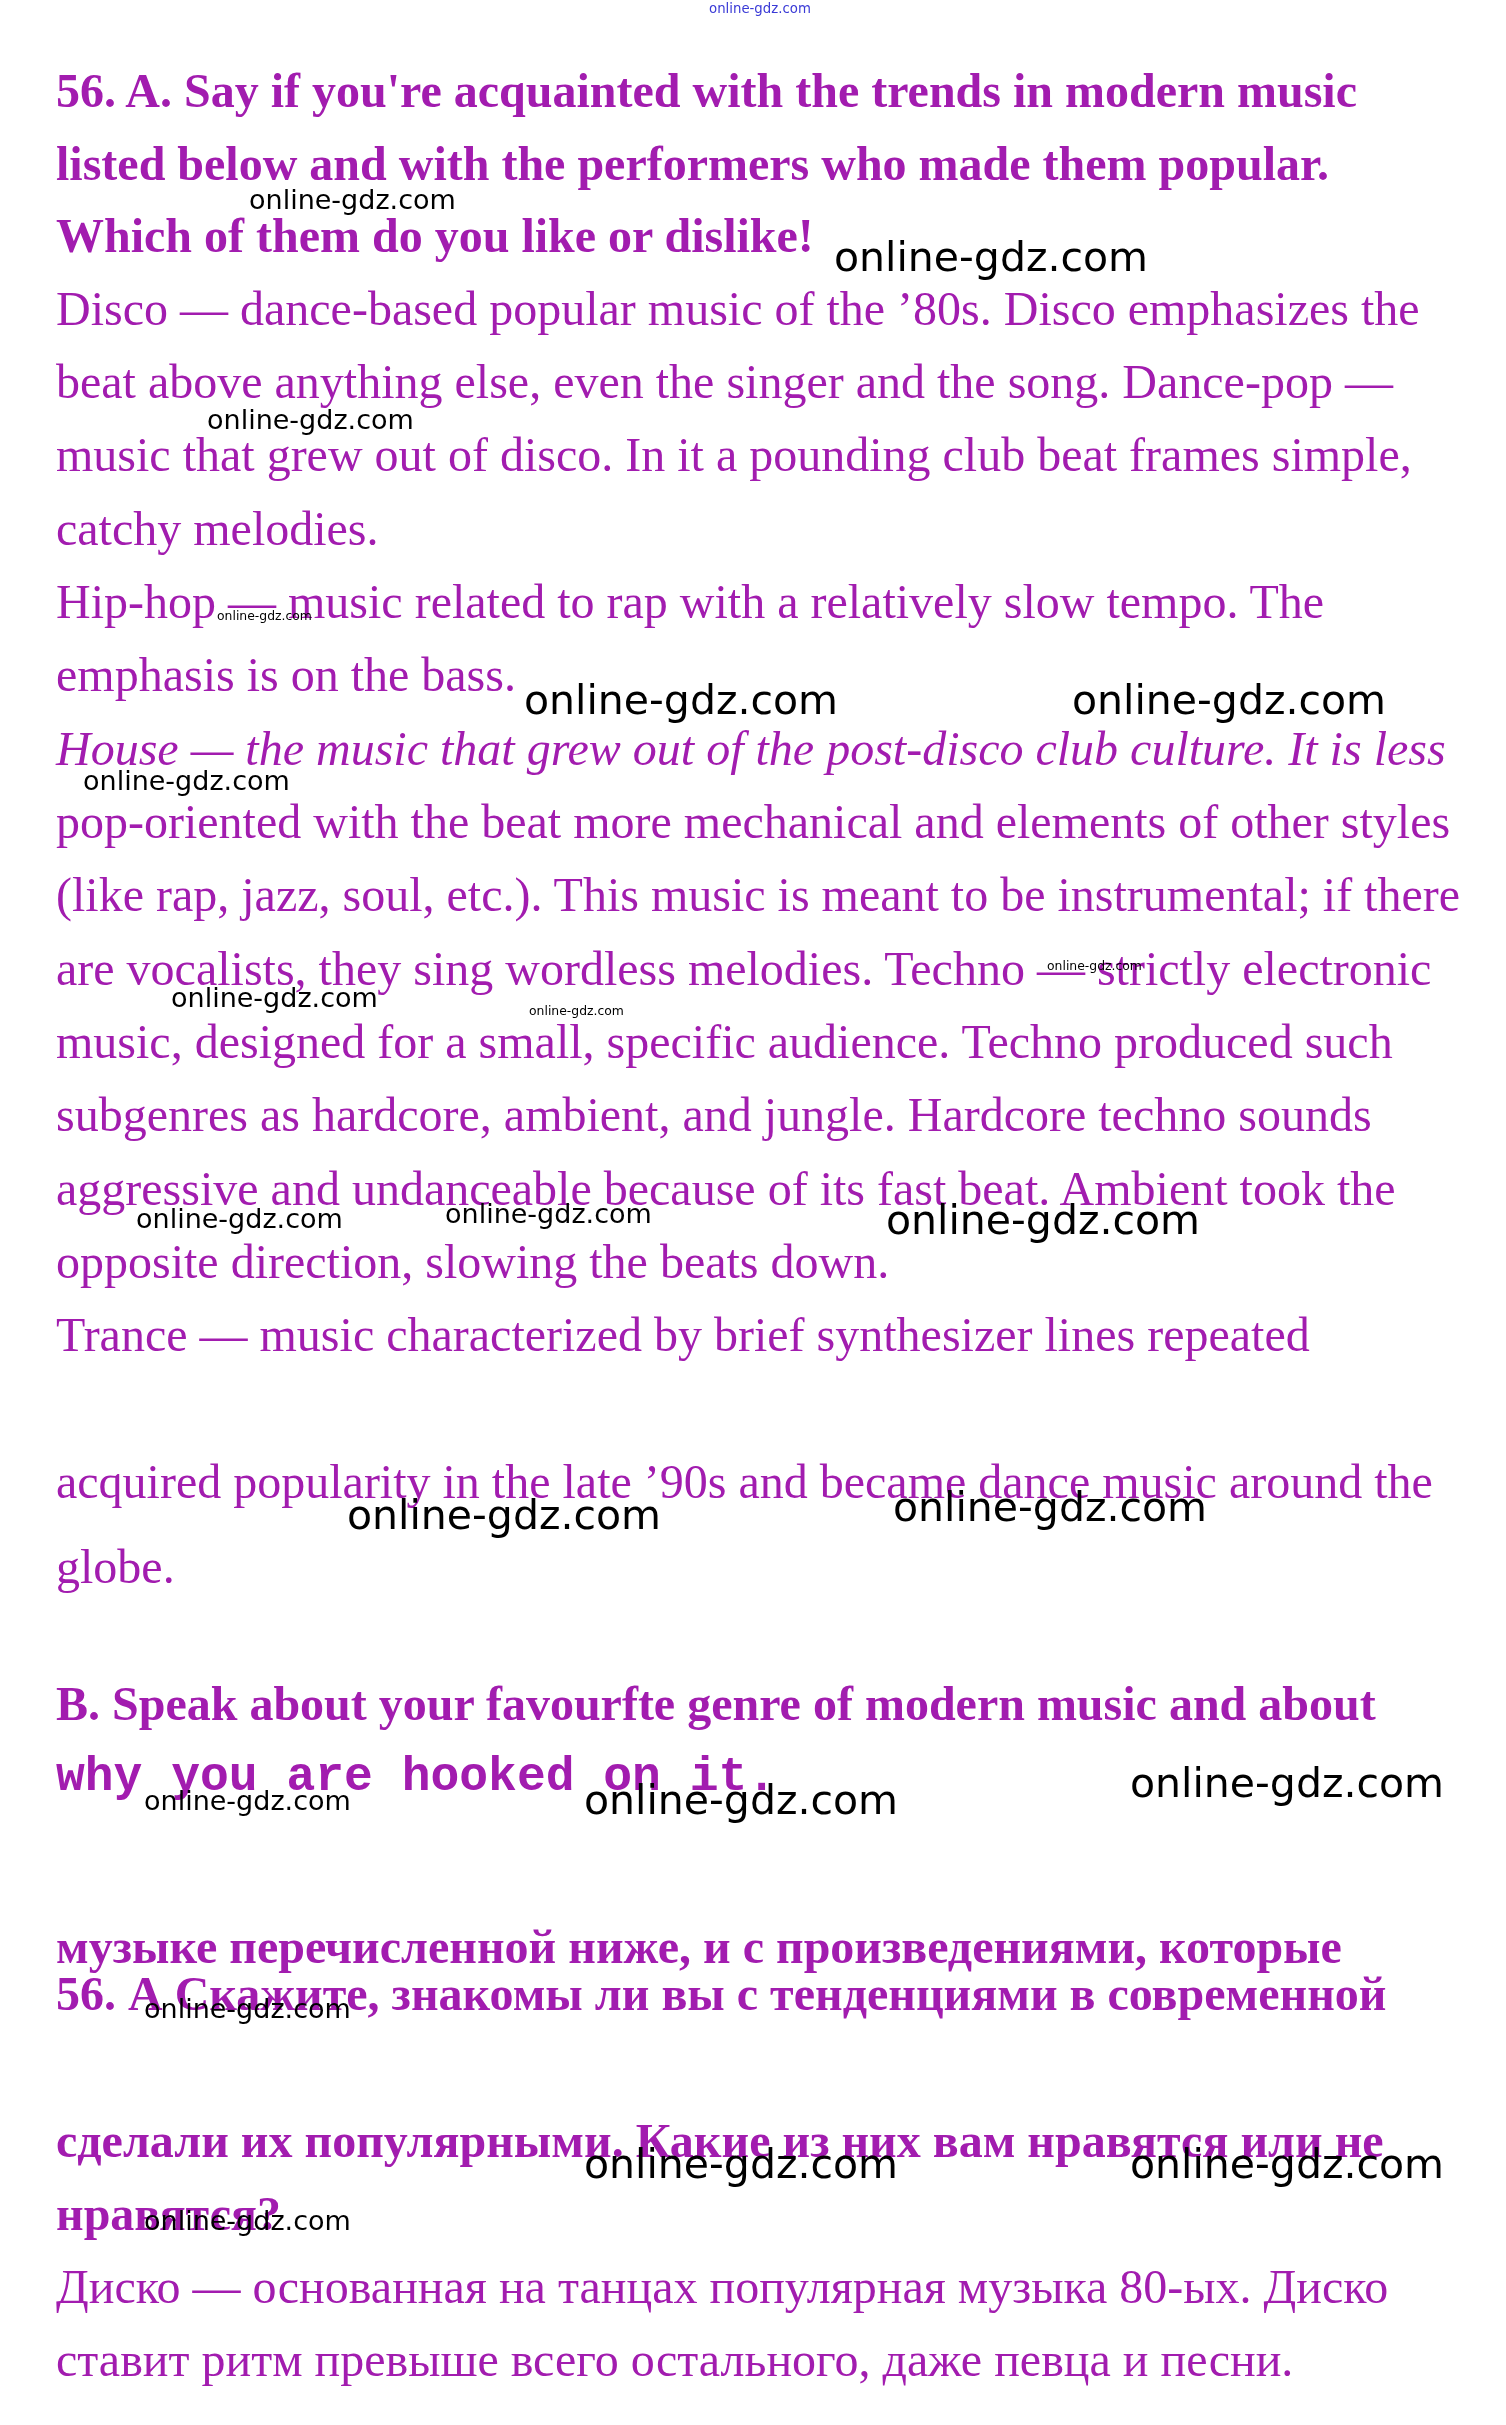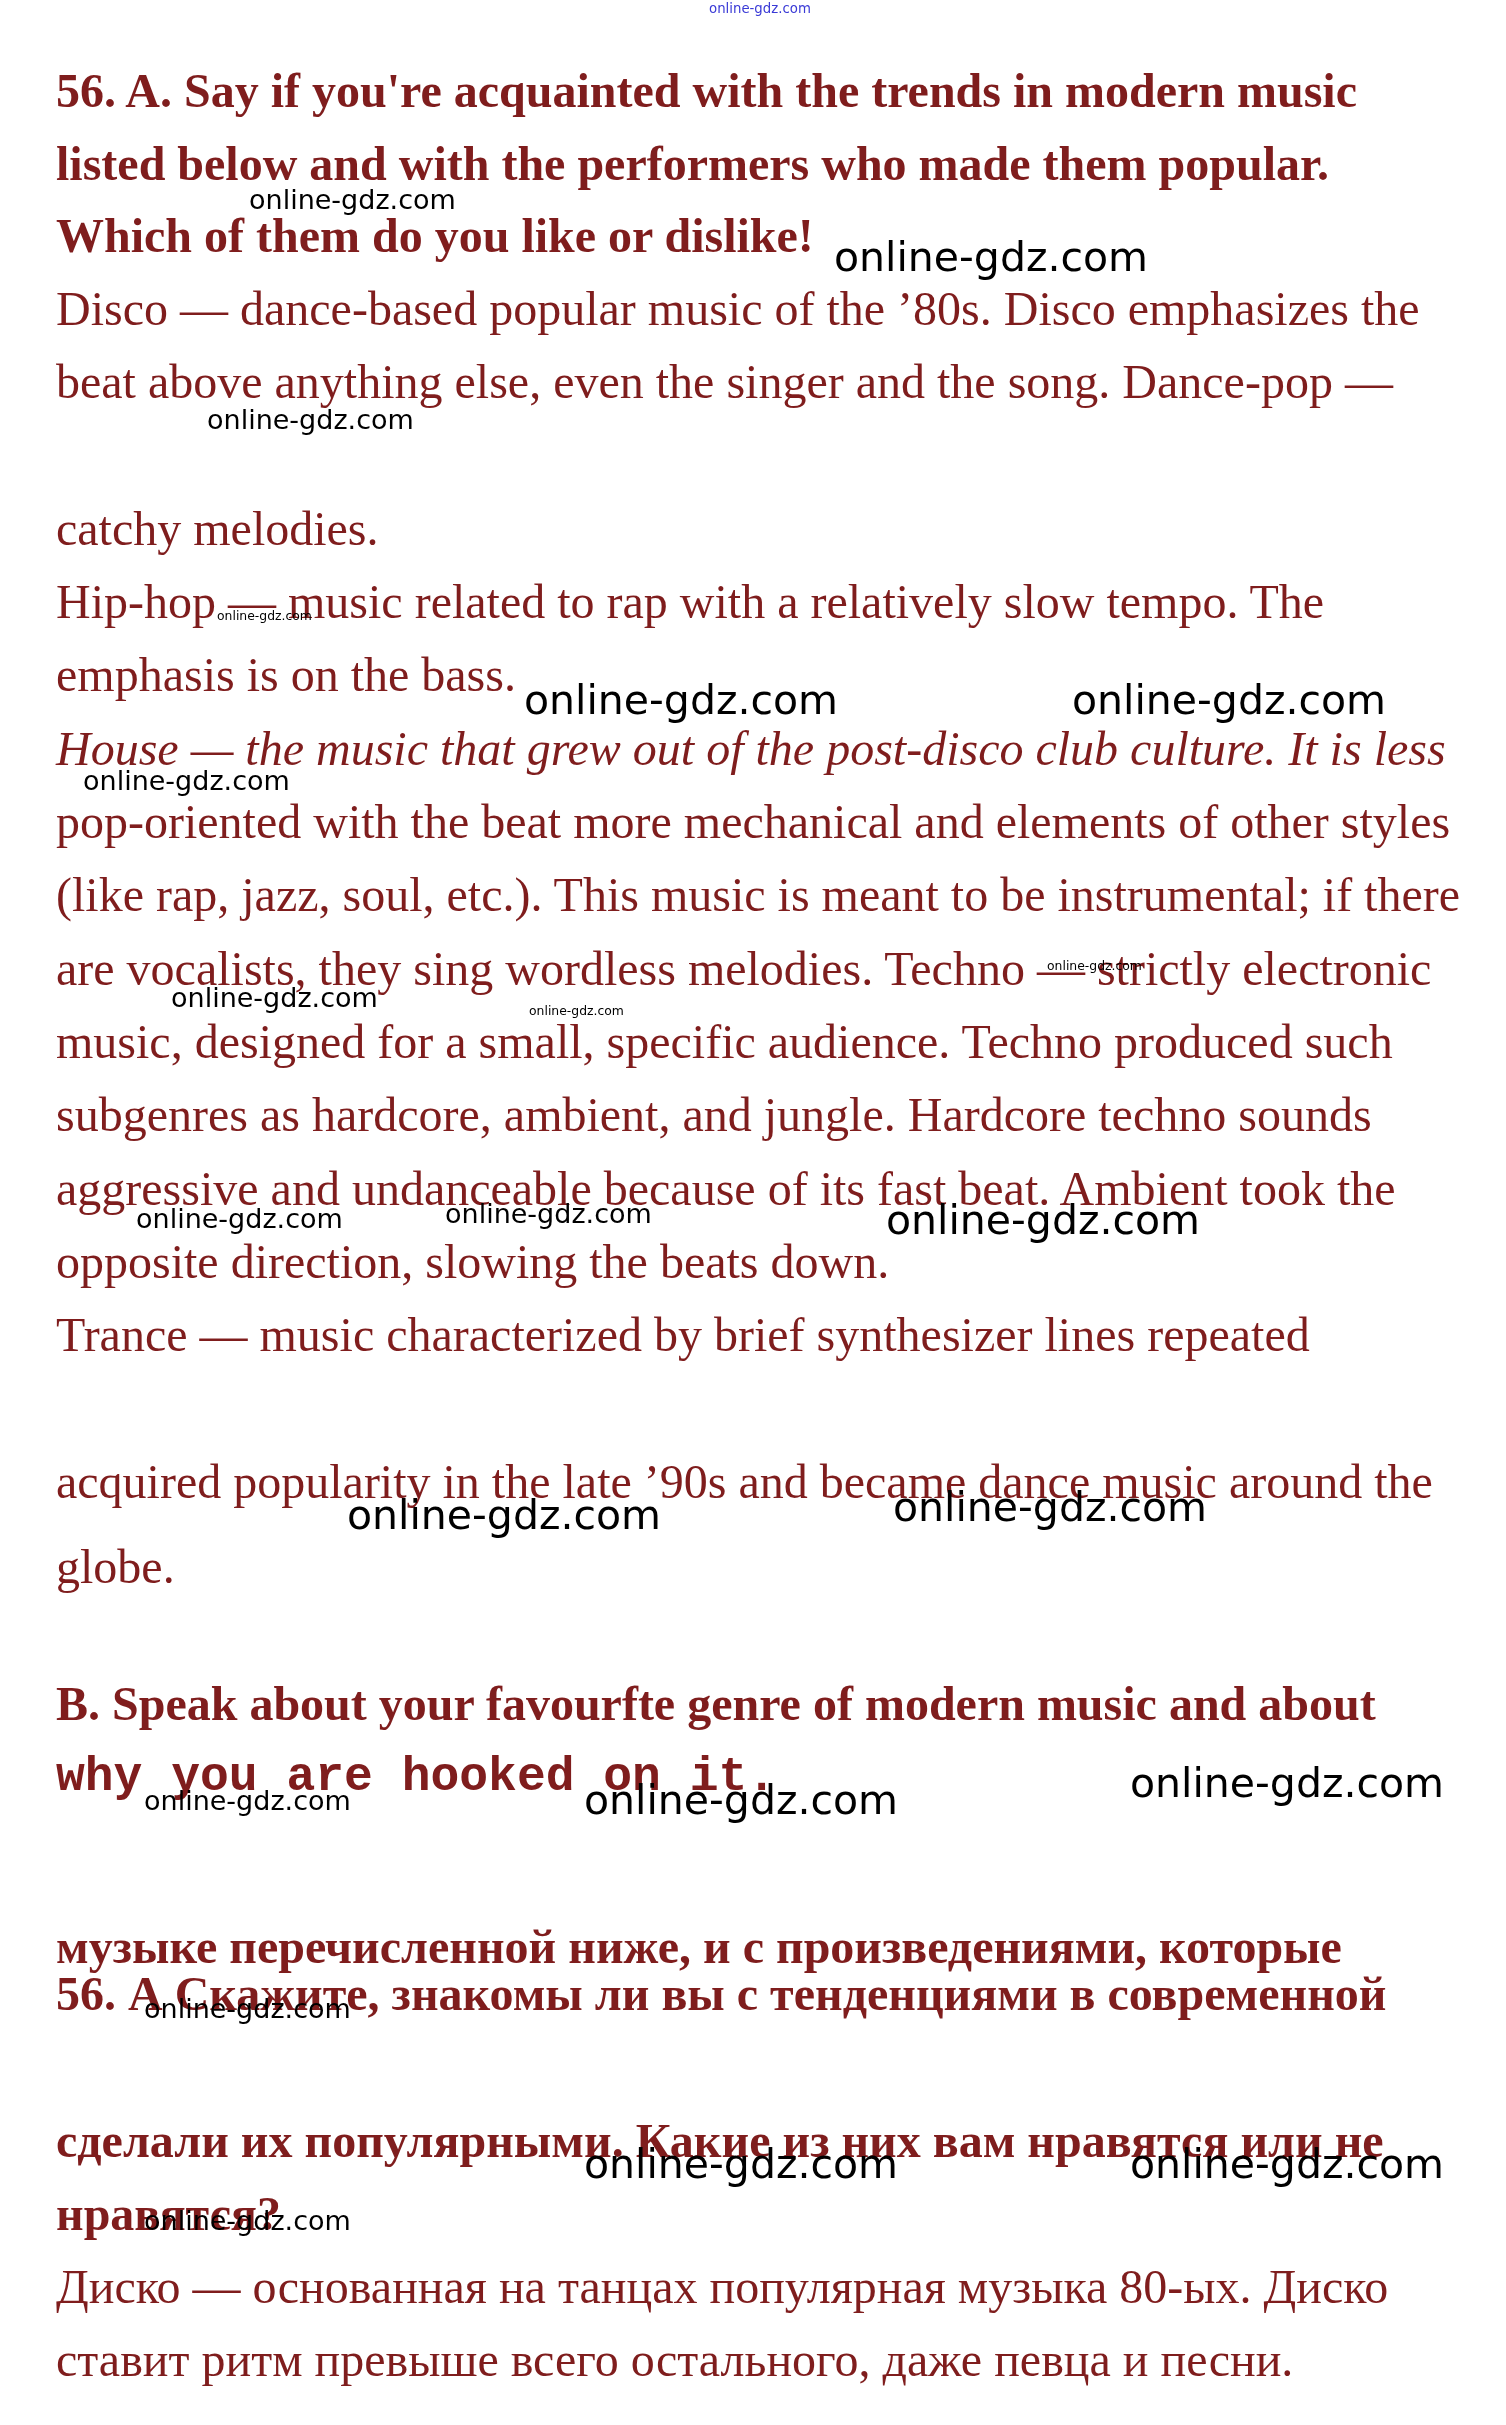--- a/index.html
+++ b/index.html
@@ -1,21 +1,21 @@
 <!DOCTYPE html>
 <html style="font-size:13.3px"><head>
 <meta charset="utf-8">
 <style>
   html, body { margin: 0; padding: 0; background: #ffffff; }
   body { width: 1506px; height: 2426px; position: relative; overflow: hidden; }
   .page { position: absolute; left: 0; top: 0; width: 1506px; height: 2426px; background: #fff; }
   .line {
     position: absolute; left: 56px; white-space: nowrap;
     font-family: "Liberation Serif", "DejaVu Serif", serif;
-    font-size: 48px; line-height: 58px; color: #7f1d1d;
+    font-size: 48px; line-height: 58px; color: #a21caf;
     transform-origin: left center;
   }
   .bold { font-weight: bold; }
   .wm {
     position: absolute; white-space: nowrap;
     font-family: "DejaVu Sans", "Liberation Sans", sans-serif;
     color: #000; line-height: 1;
   }
   .wm-lg { font-size: 41px; }
   .wm-md { font-size: 27px; }
@@ -28,20 +28,21 @@
 <div class="page">
 
   <div class="wm wm-top" style="left:709px; top:1.7px;">online-gdz.com</div>
 
   <div class="line bold" style="top:62px;">56. A. Say if you're acquainted with the trends in modern music</div>
   <div class="line bold" style="top:135px;">listed below and with the performers who made them popular.</div>
   <div class="line bold" style="top:207px;">Which of them do you like or dislike!</div>
 
   <div class="line" style="top:280px;">Disco — dance-based popular music of the ’80s. Disco emphasizes the</div>
   <div class="line" style="top:353px;">beat above anything else, even the singer and the song. Dance-pop —</div>
+  <div class="line" style="top:426px;">music that grew out of disco. In it a pounding club beat frames simple,</div>
   <div class="line" style="top:500px;">catchy melodies.</div>
   <div class="line" style="top:573px;">Hip-hop — music related to rap with a relatively slow tempo. The</div>
   <div class="line" style="top:646px;">emphasis is on the bass.</div>
   <div class="line" style="top:720px;font-style:italic;">House — the music that grew out of the post-disco club culture. It is less</div>
   <div class="line" style="top:793px;">pop-oriented with the beat more mechanical and elements of other styles</div>
   <div class="line" style="top:866px;">(like rap, jazz, soul, etc.). This music is meant to be instrumental; if there</div>
   <div class="line" style="top:940px;">are vocalists, they sing wordless melodies. Techno — strictly electronic</div>
   <div class="line" style="top:1013px;">music, designed for a small, specific audience. Techno produced such</div>
   <div class="line" style="top:1086px;">subgenres as hardcore, ambient, and jungle. Hardcore techno sounds</div>
   <div class="line" style="top:1160px;">aggressive and undanceable because of its fast beat. Ambient took the</div>

